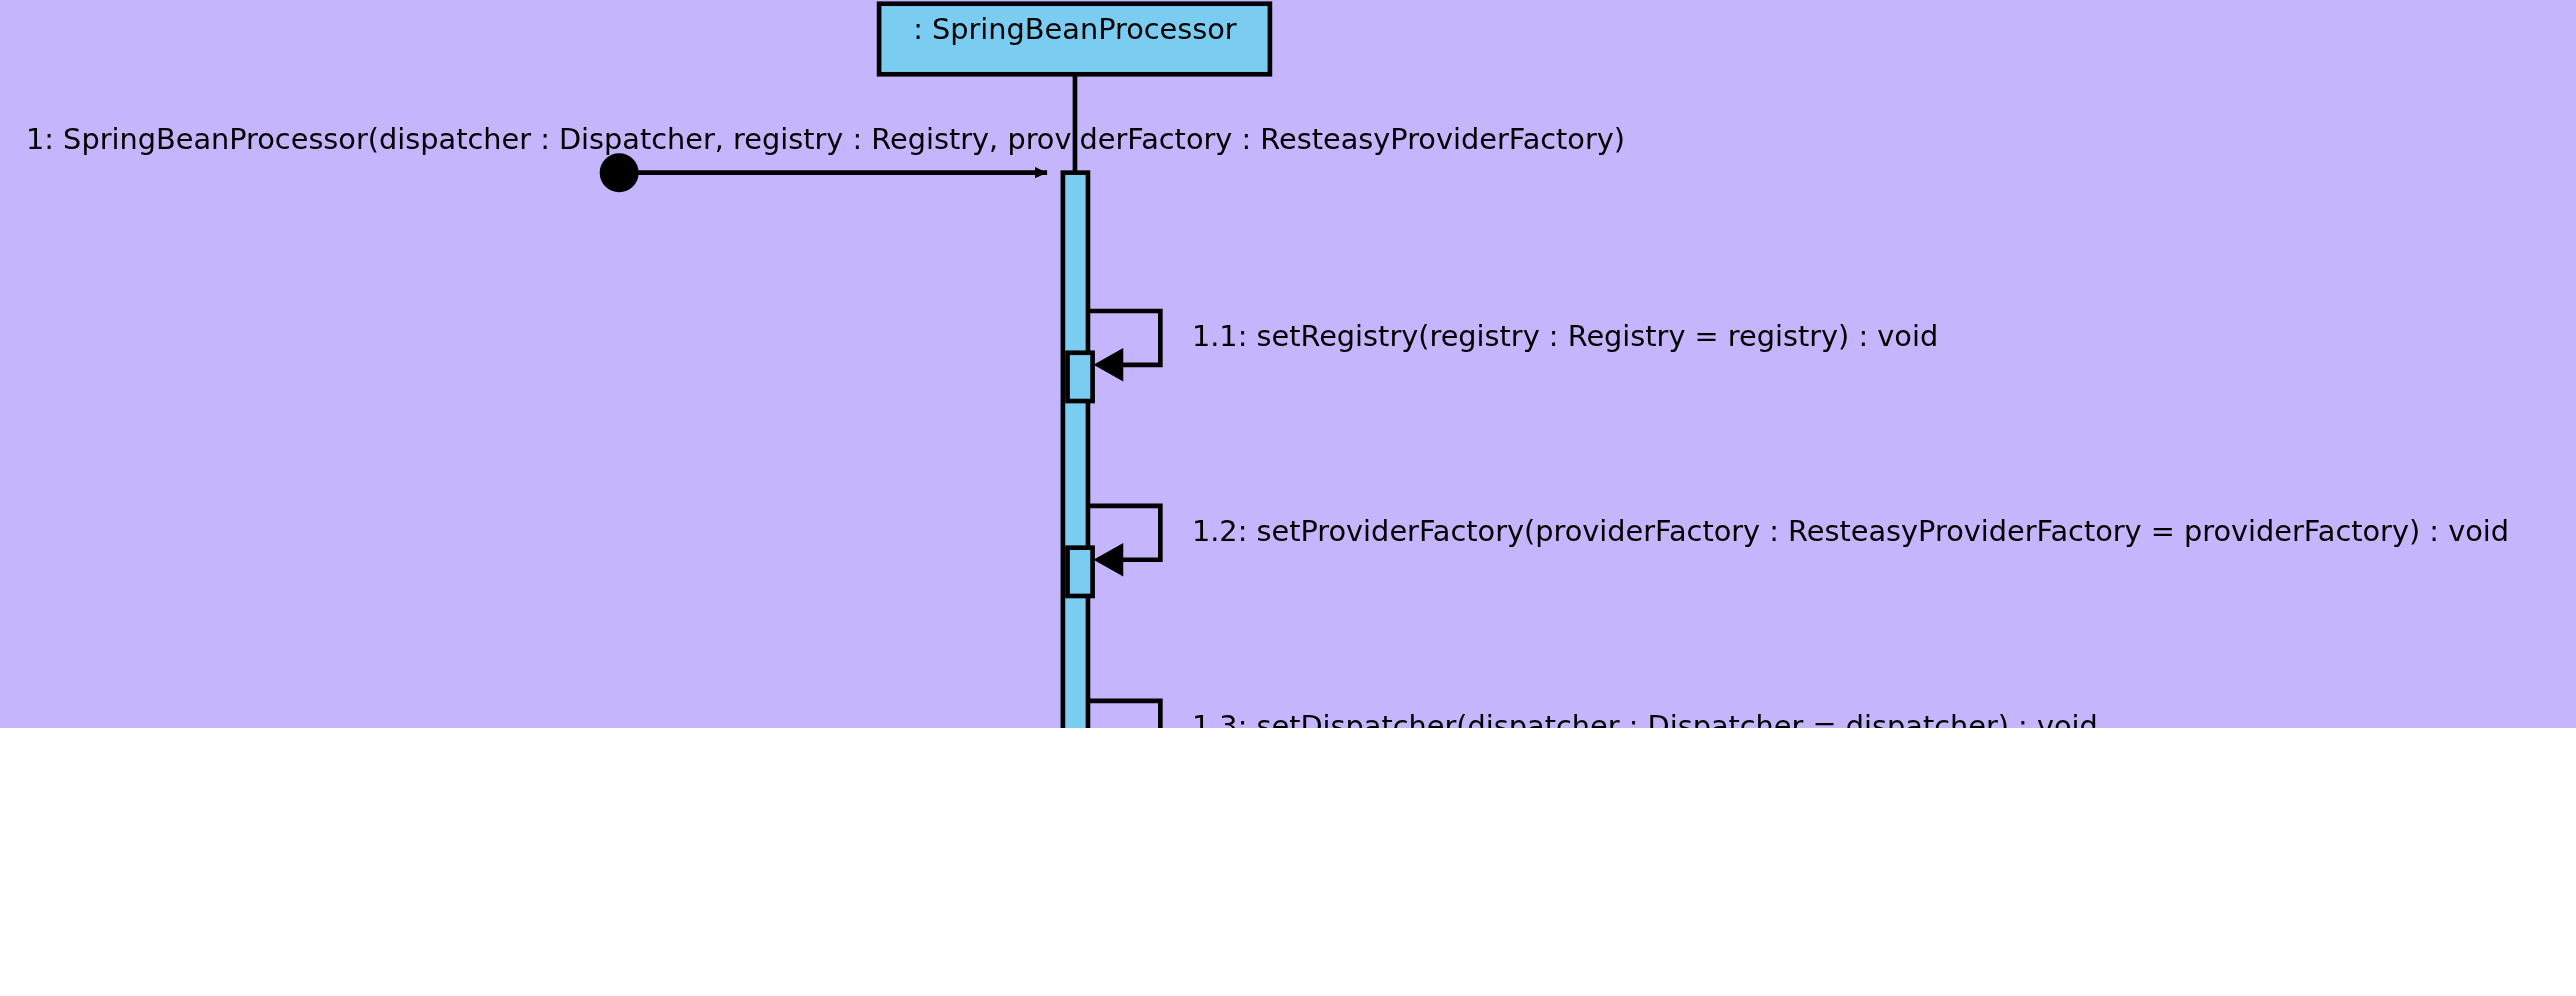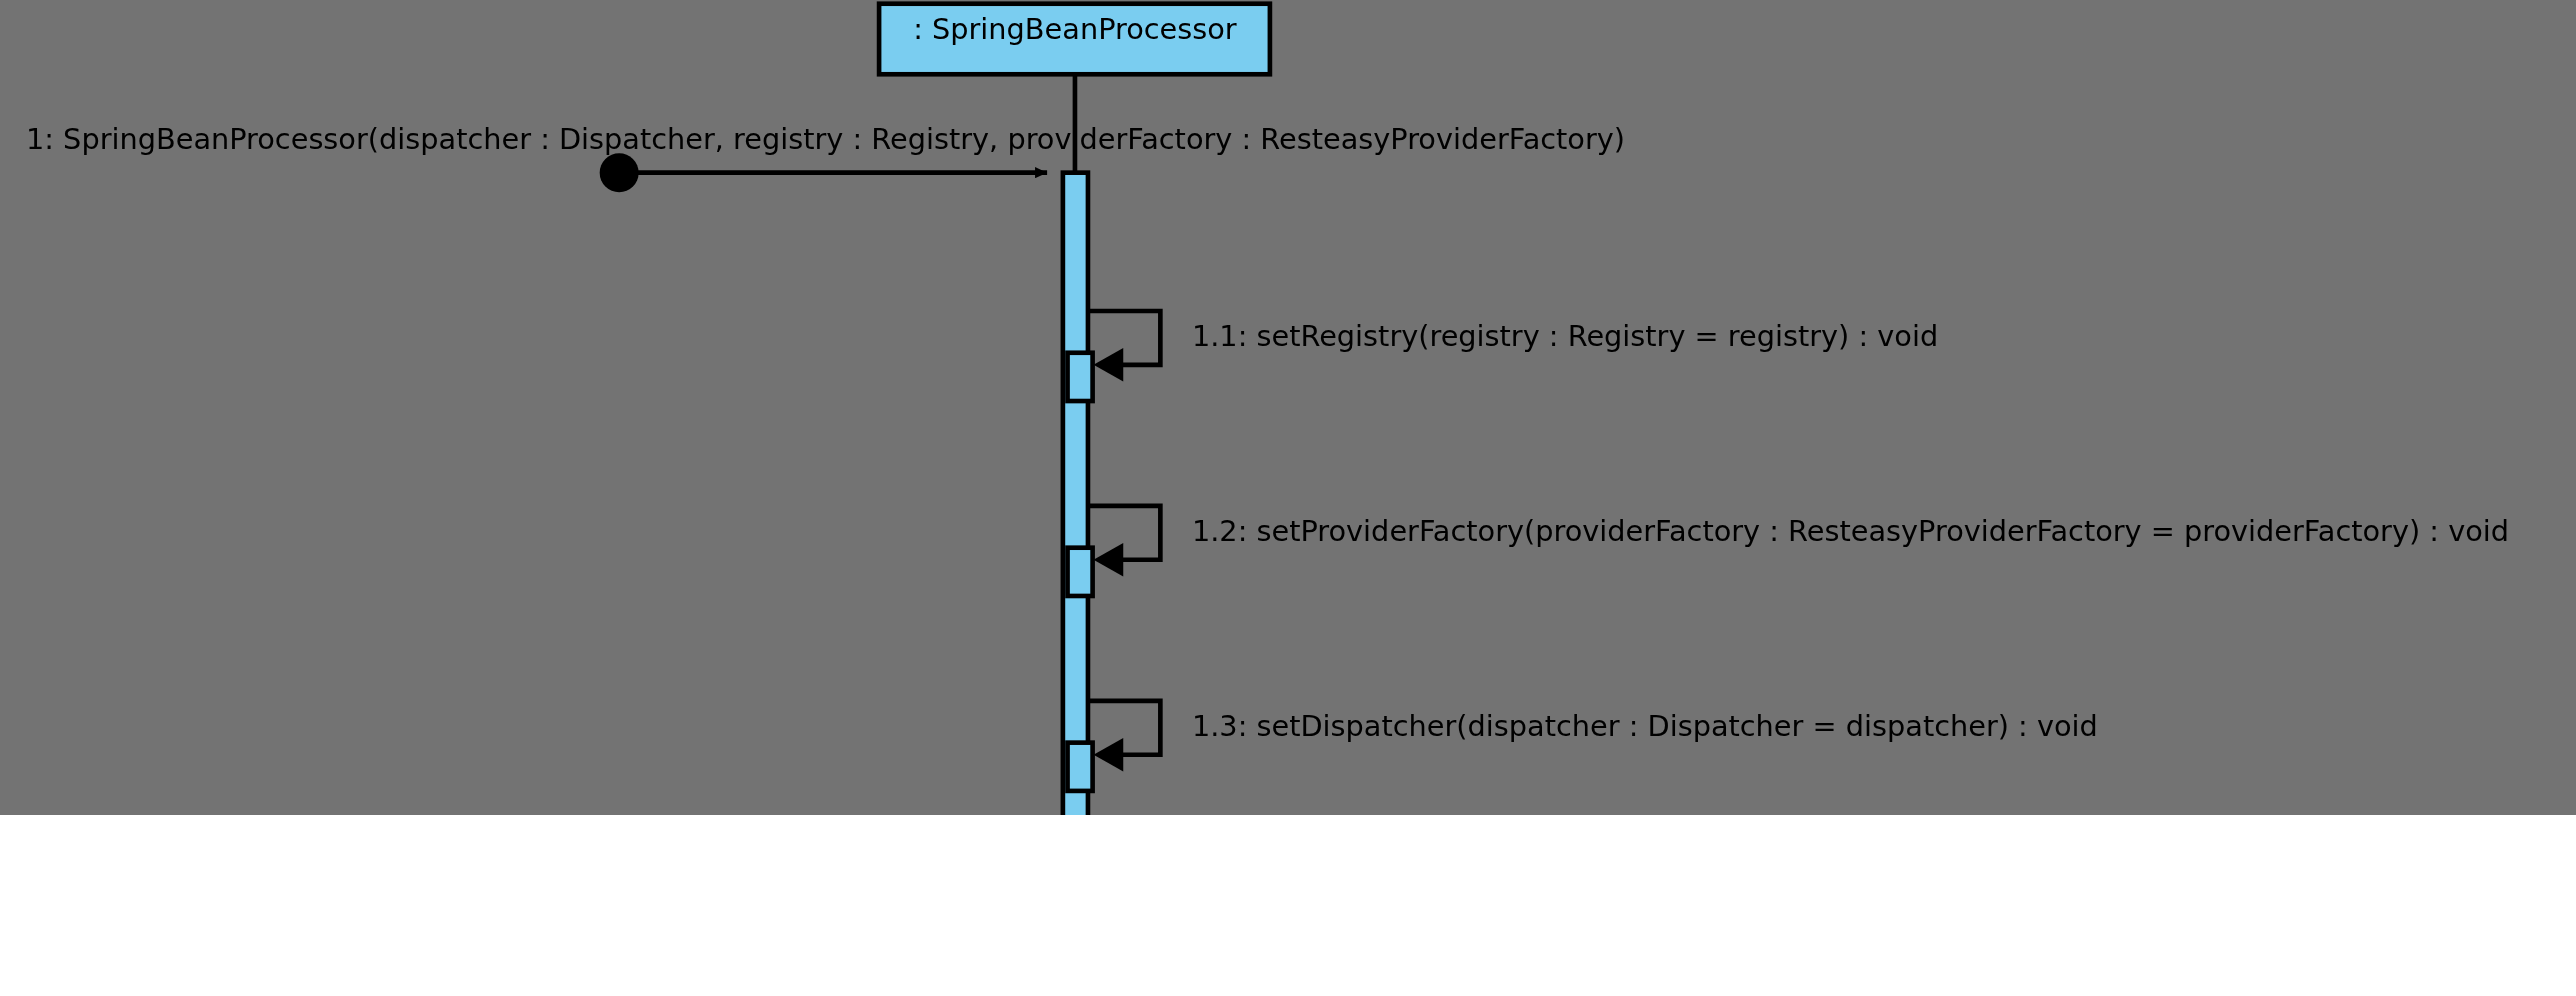--- a/index.html
+++ b/index.html
@@ -7,22 +7,22 @@
     margin: 0;
     padding: 0;
     background: #ffffff;
   }
   body {
     font-family: "DejaVu Sans", sans-serif;
   }
   #diagram-root {
     position: relative;
     width: 2576px;
-    height: 815px;
-    background: #737373;
+    height: 728px;
+    background: #c4b5fd;
     overflow: hidden;
   }
   #diagram-svg {
     position: absolute;
     left: 0;
     top: 0;
     width: 2576px;
     height: 997px;
     display: block;
   }

